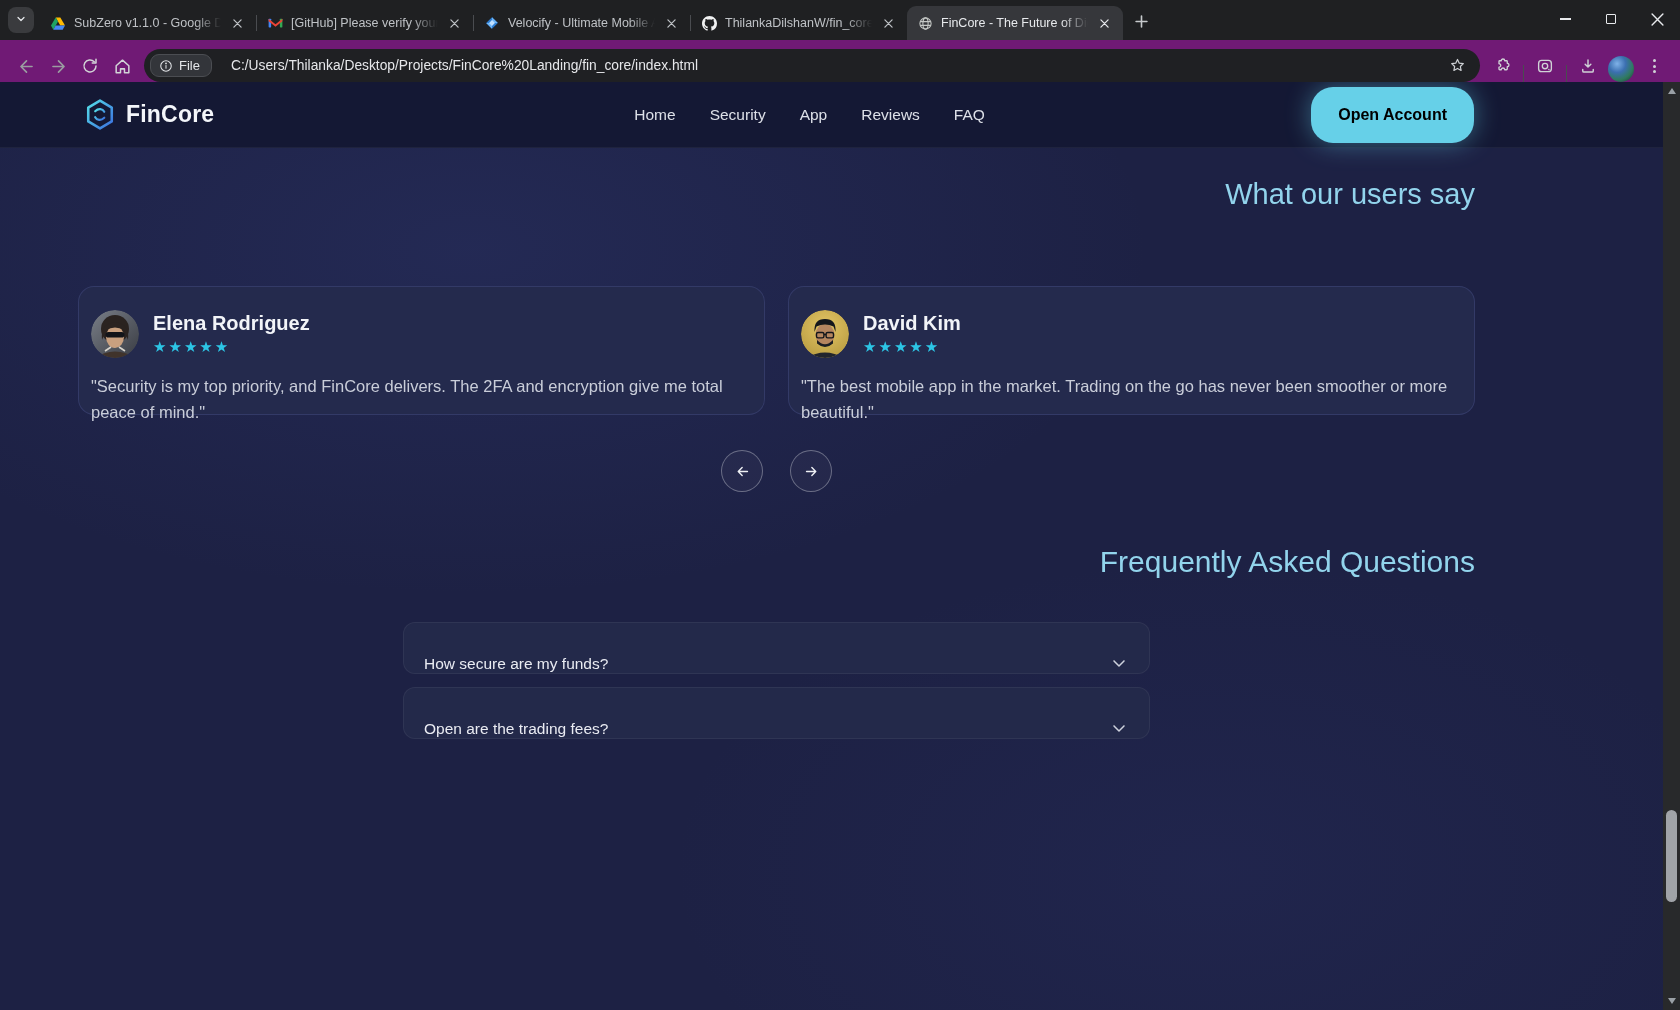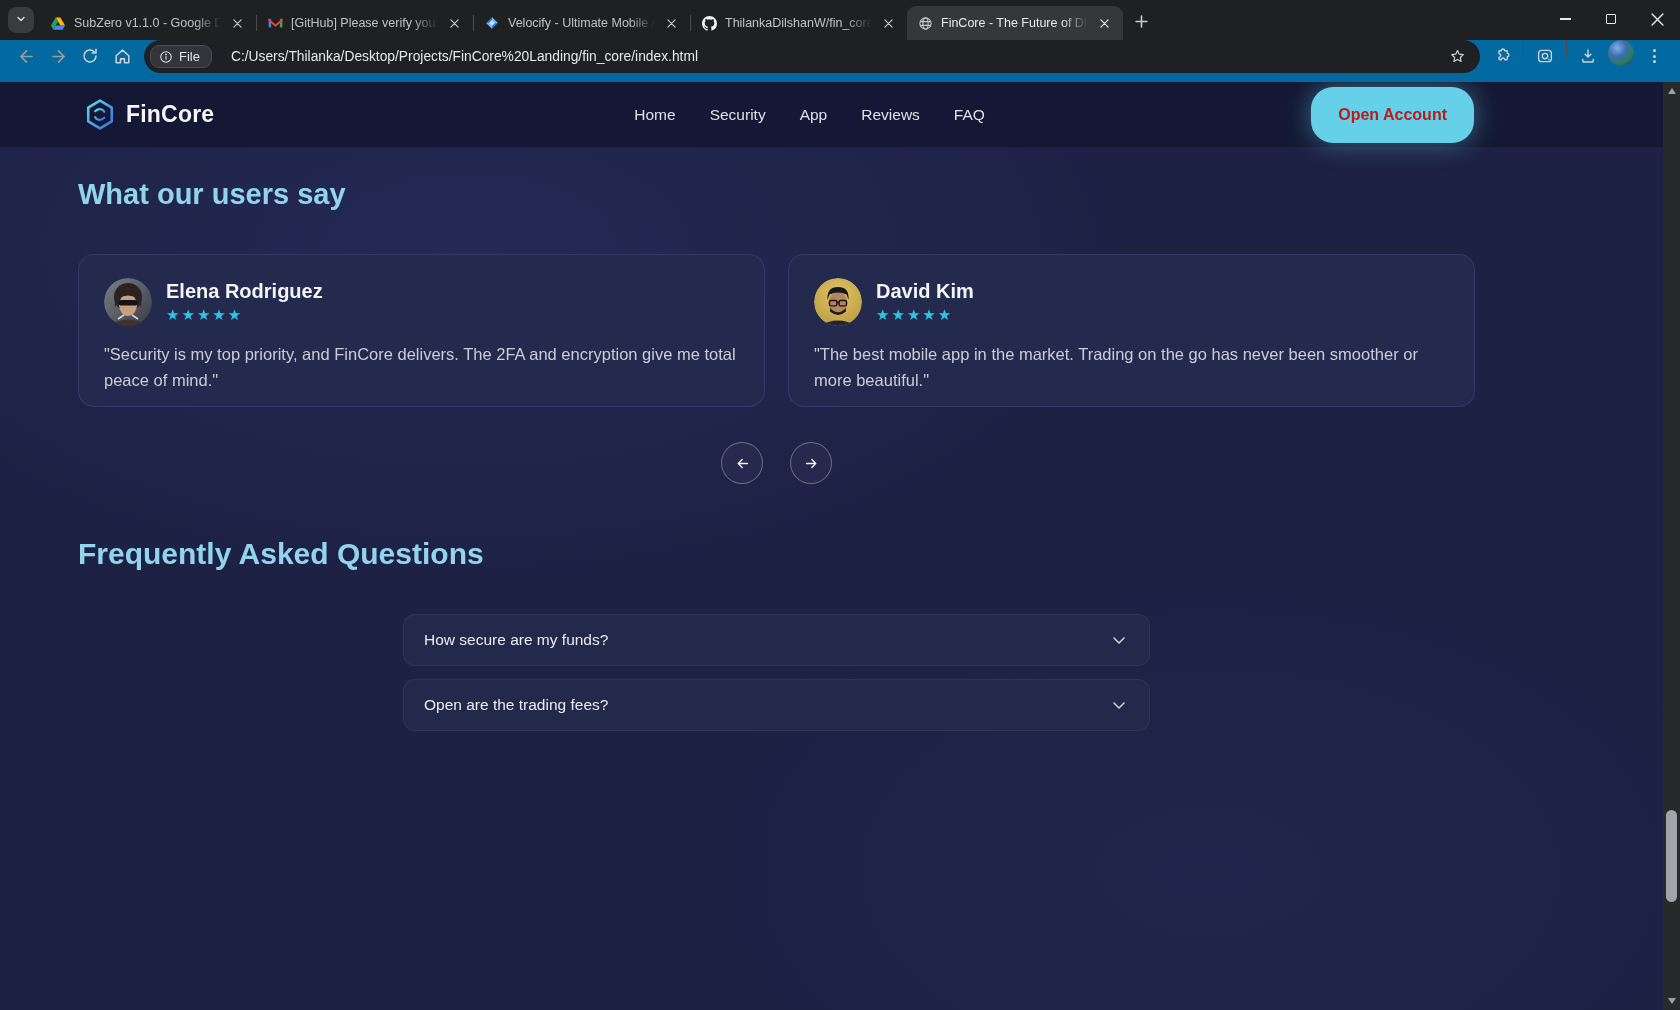--- a/index.html
+++ b/index.html
@@ -19,21 +19,21 @@
   .tab-sep { width:1px; height:16px; background:#4a4c50; margin-bottom:9px; flex:none; }
   .tab-close { width:17px; height:17px; border-radius:50%; display:flex; align-items:center; justify-content:center; flex:none; }
   .favicon { width:16px; height:16px; flex:none; display:flex; align-items:center; justify-content:center; }
   .new-tab-btn { width:28px; height:28px; margin:0 0 5px 4px; border-radius:50%;
     display:flex; align-items:center; justify-content:center; cursor:pointer; }
   .win-controls { margin-left:auto; display:flex; height:40px; align-self:flex-start; }
   .win-btn { width:46px; height:38px; display:flex; align-items:center; justify-content:center; cursor:pointer; }
   .min-glyph { width:11px; height:1.5px; background:#e8eaed; }
   .max-glyph { width:10px; height:10px; border:1.2px solid #e8eaed; border-radius:1px; }
 
-  .toolbar { height:42px; background:#0369a1; display:flex; align-items:flex-start; padding:0 10px; }
+  .toolbar { height:42px; background:#701a75; display:flex; align-items:flex-end; padding:0 10px; }
   .tool-ic { width:32px; height:32px; border-radius:50%; display:flex; align-items:center; justify-content:center; flex:none; cursor:pointer; }
   .addressbar { flex:1; height:33px; background:#1f2023; border-radius:17px; display:flex; align-items:center;
     padding:0 10px 0 6px; margin:0 6px; min-width:0; }
   .site-chip { display:flex; align-items:center; gap:6px; background:#33353a; border:1px solid #4b4d52;
     border-radius:9px; padding:3px 11px 3px 8px; color:#e3e5e8; font-size:13px; flex:none; cursor:pointer; }
   .url-text { color:#e6e7ea; font-size:13.8px; margin-left:19px; white-space:nowrap; overflow:hidden; flex:1; }
   .bar-sep { width:1px; height:17px; background:#4a4c50; margin:0 5px; flex:none; }
   .avatar-btn { width:26px; height:26px; border-radius:50%; flex:none; margin:0 4px; cursor:pointer;
     background:radial-gradient(circle at 35% 30%, #7fb2e8 0%, #3b6fb0 35%, #2f7a5d 65%, #1d2a3a 100%); }
   .kebab { display:flex; flex-direction:column; gap:2.6px; align-items:center; }
@@ -43,45 +43,45 @@
   .viewport { position:relative; height:928px; overflow:hidden;
     background:#1d2144;
     background-image:radial-gradient(1100px 560px at 28% 18%, rgba(70,86,170,0.16), transparent 62%),
                      radial-gradient(900px 520px at 72% 85%, rgba(56,66,140,0.12), transparent 60%); }
   .site-header { height:66px; background:#141834; border-bottom:1px solid rgba(255,255,255,0.05);
     display:flex; align-items:center; padding:0 26px 0 85px;gap:20px; }
   .brand { display:flex; align-items:center; gap:11px; cursor:pointer; }
   .brand-name { color:#f4f6fa; font-size:23px; font-weight:700; letter-spacing:0.2px; }
   .main-nav { display:flex; gap:34px; margin:0 auto 0 400px;text-align:center; }
   .main-nav a { color:#dde0e8; font-size:15.5px; font-weight:500; text-decoration:none; cursor:pointer; }
-  .cta-btn { background:#66d0e8; color:#b91c1c; border:none; border-radius:22px; height:56px; padding:0 27px;
+  .cta-btn { background:#66d0e8; color:#000000; border:none; border-radius:22px; height:56px; padding:0 27px;
     font-family:inherit; font-size:16px; font-weight:700; cursor:pointer; margin-right:180px;
     box-shadow:0 0 26px rgba(102,208,232,0.45); }
 
   .content { width:1397px; margin-left:78px; }
-  .section-h { text-align:left; color:#92d4ec; font-weight:700; }
+  .section-h { text-align:right; color:#92d4ec; font-weight:400; }
   .h-testimonials { font-size:29px; margin-top:30px; }
   .h-faq { font-size:30px; margin-top:53px; }
 
   .cards { display:flex; gap:23px; margin-top:43px; }
-  .t-card { flex:1; height:153px; background:#242a4d; border:1px solid rgba(120,135,220,0.18);
-    border-radius:16px; padding:23px 25px; }
+  .t-card { flex:1; height:129px; background:#242a4d; border:1px solid rgba(120,135,220,0.18);
+    border-radius:16px; padding:23px 12px;margin-top:32px; }
   .t-head { display:flex; align-items:center; gap:14px; }
   .t-avatar { width:48px; height:48px; border-radius:50%; overflow:hidden; flex:none; }
   .t-name { color:#f2f4f8; font-size:20px; font-weight:700; }
   .t-stars { color:#2cc5e5; font-size:15px; letter-spacing:2px; margin-top:3px; }
   .t-quote { color:#c9cdd9; font-size:16.5px; line-height:1.56; margin-top:16px; max-width:648px; }
 
   .carousel-nav { display:flex; justify-content:center; gap:27px; margin-top:35px; }
   .c-btn { width:42px; height:42px; border-radius:50%; background:rgba(255,255,255,0.03);
     border:1.5px solid rgba(255,255,255,0.32); display:flex; align-items:center; justify-content:center; cursor:pointer; }
 
   .faq-list { width:747px; margin:43px auto 0; display:flex; flex-direction:column; gap:13px; }
   .faq-item { height:52px; background:#23294a; border:1px solid rgba(255,255,255,0.06); border-radius:12px;
-    display:flex; align-items:center; padding:0 20px; cursor:pointer; }
+    display:flex; align-items:flex-end; padding:0 20px; cursor:pointer; }
   .faq-q { color:#e9ebf2; font-size:15.5px; font-weight:500; flex:1; }
 
   
   .scrollbar { position:absolute; top:0; right:0; width:17px; height:100%; background:#28292b; }
   .sb-arrow { position:absolute; left:0; width:17px; height:16px; display:flex; align-items:center; justify-content:center; cursor:pointer; }
   .sb-up { top:1px; } .sb-down { bottom:1px; }
   .tri-up { width:0; height:0; border-left:4.5px solid transparent; border-right:4.5px solid transparent; border-bottom:6px solid #9aa0a6; }
   .tri-down { width:0; height:0; border-left:4.5px solid transparent; border-right:4.5px solid transparent; border-top:6px solid #9aa0a6; }
   .sb-thumb { position:absolute; left:3px; width:11px; top:728px; height:92px; border-radius:6px; background:#a0a3a8; cursor:pointer; }
 </style>

